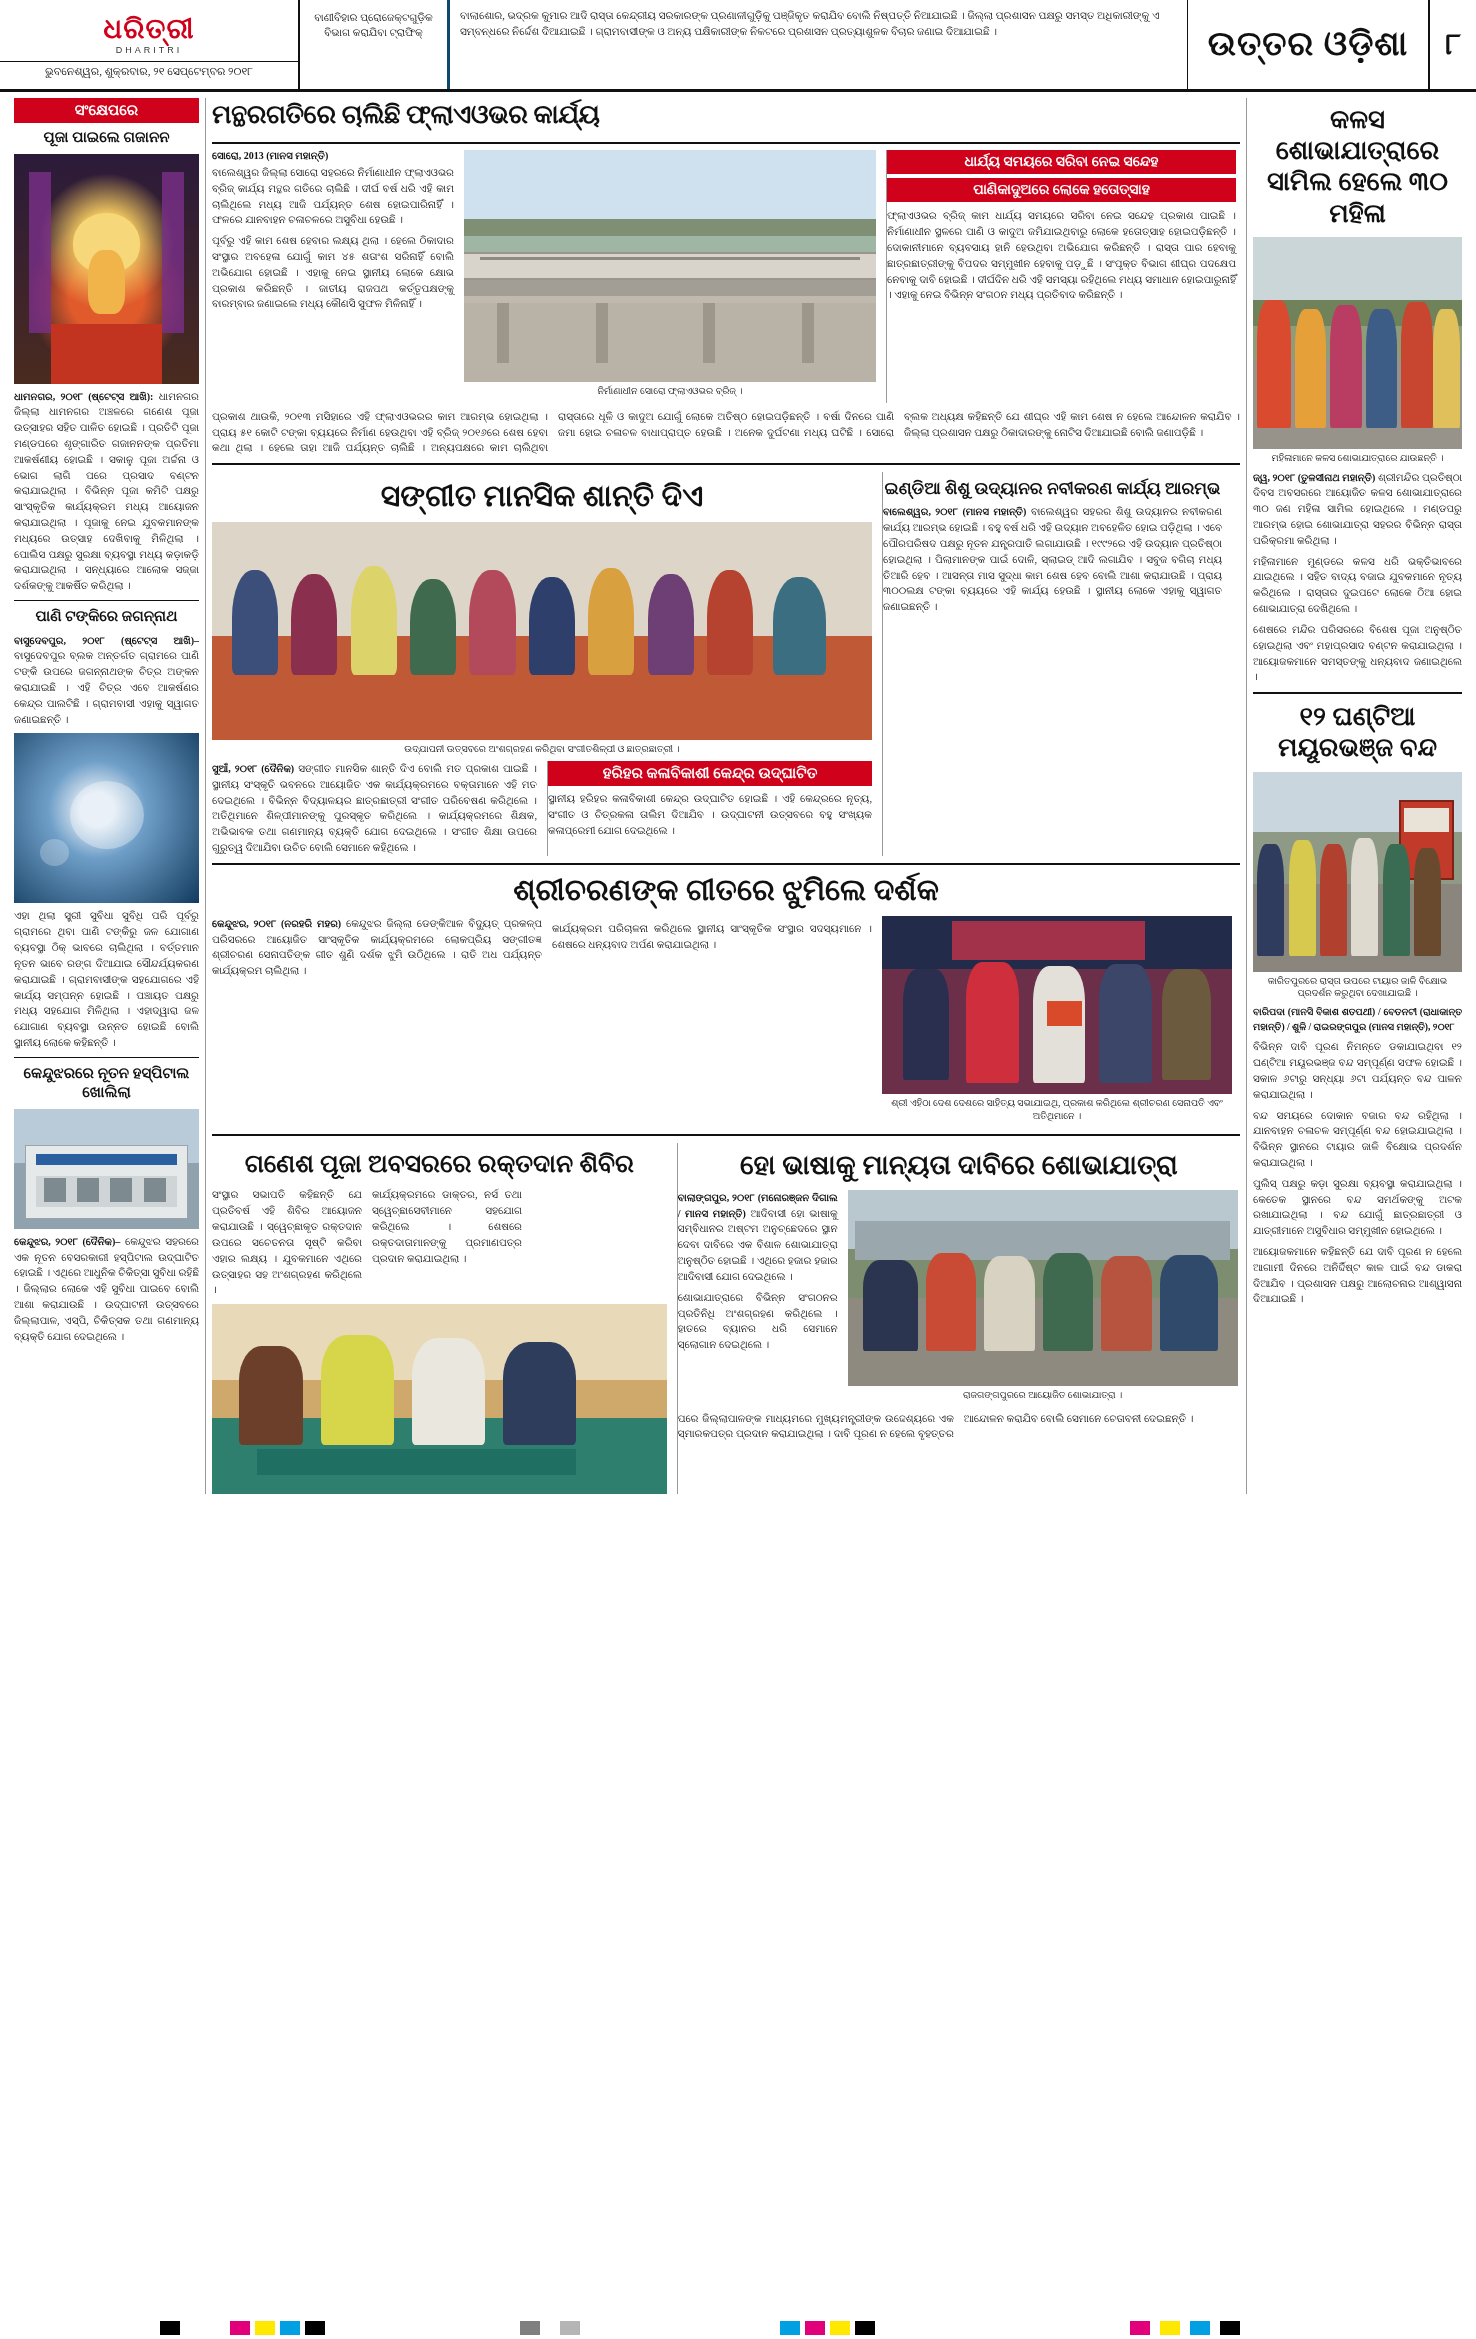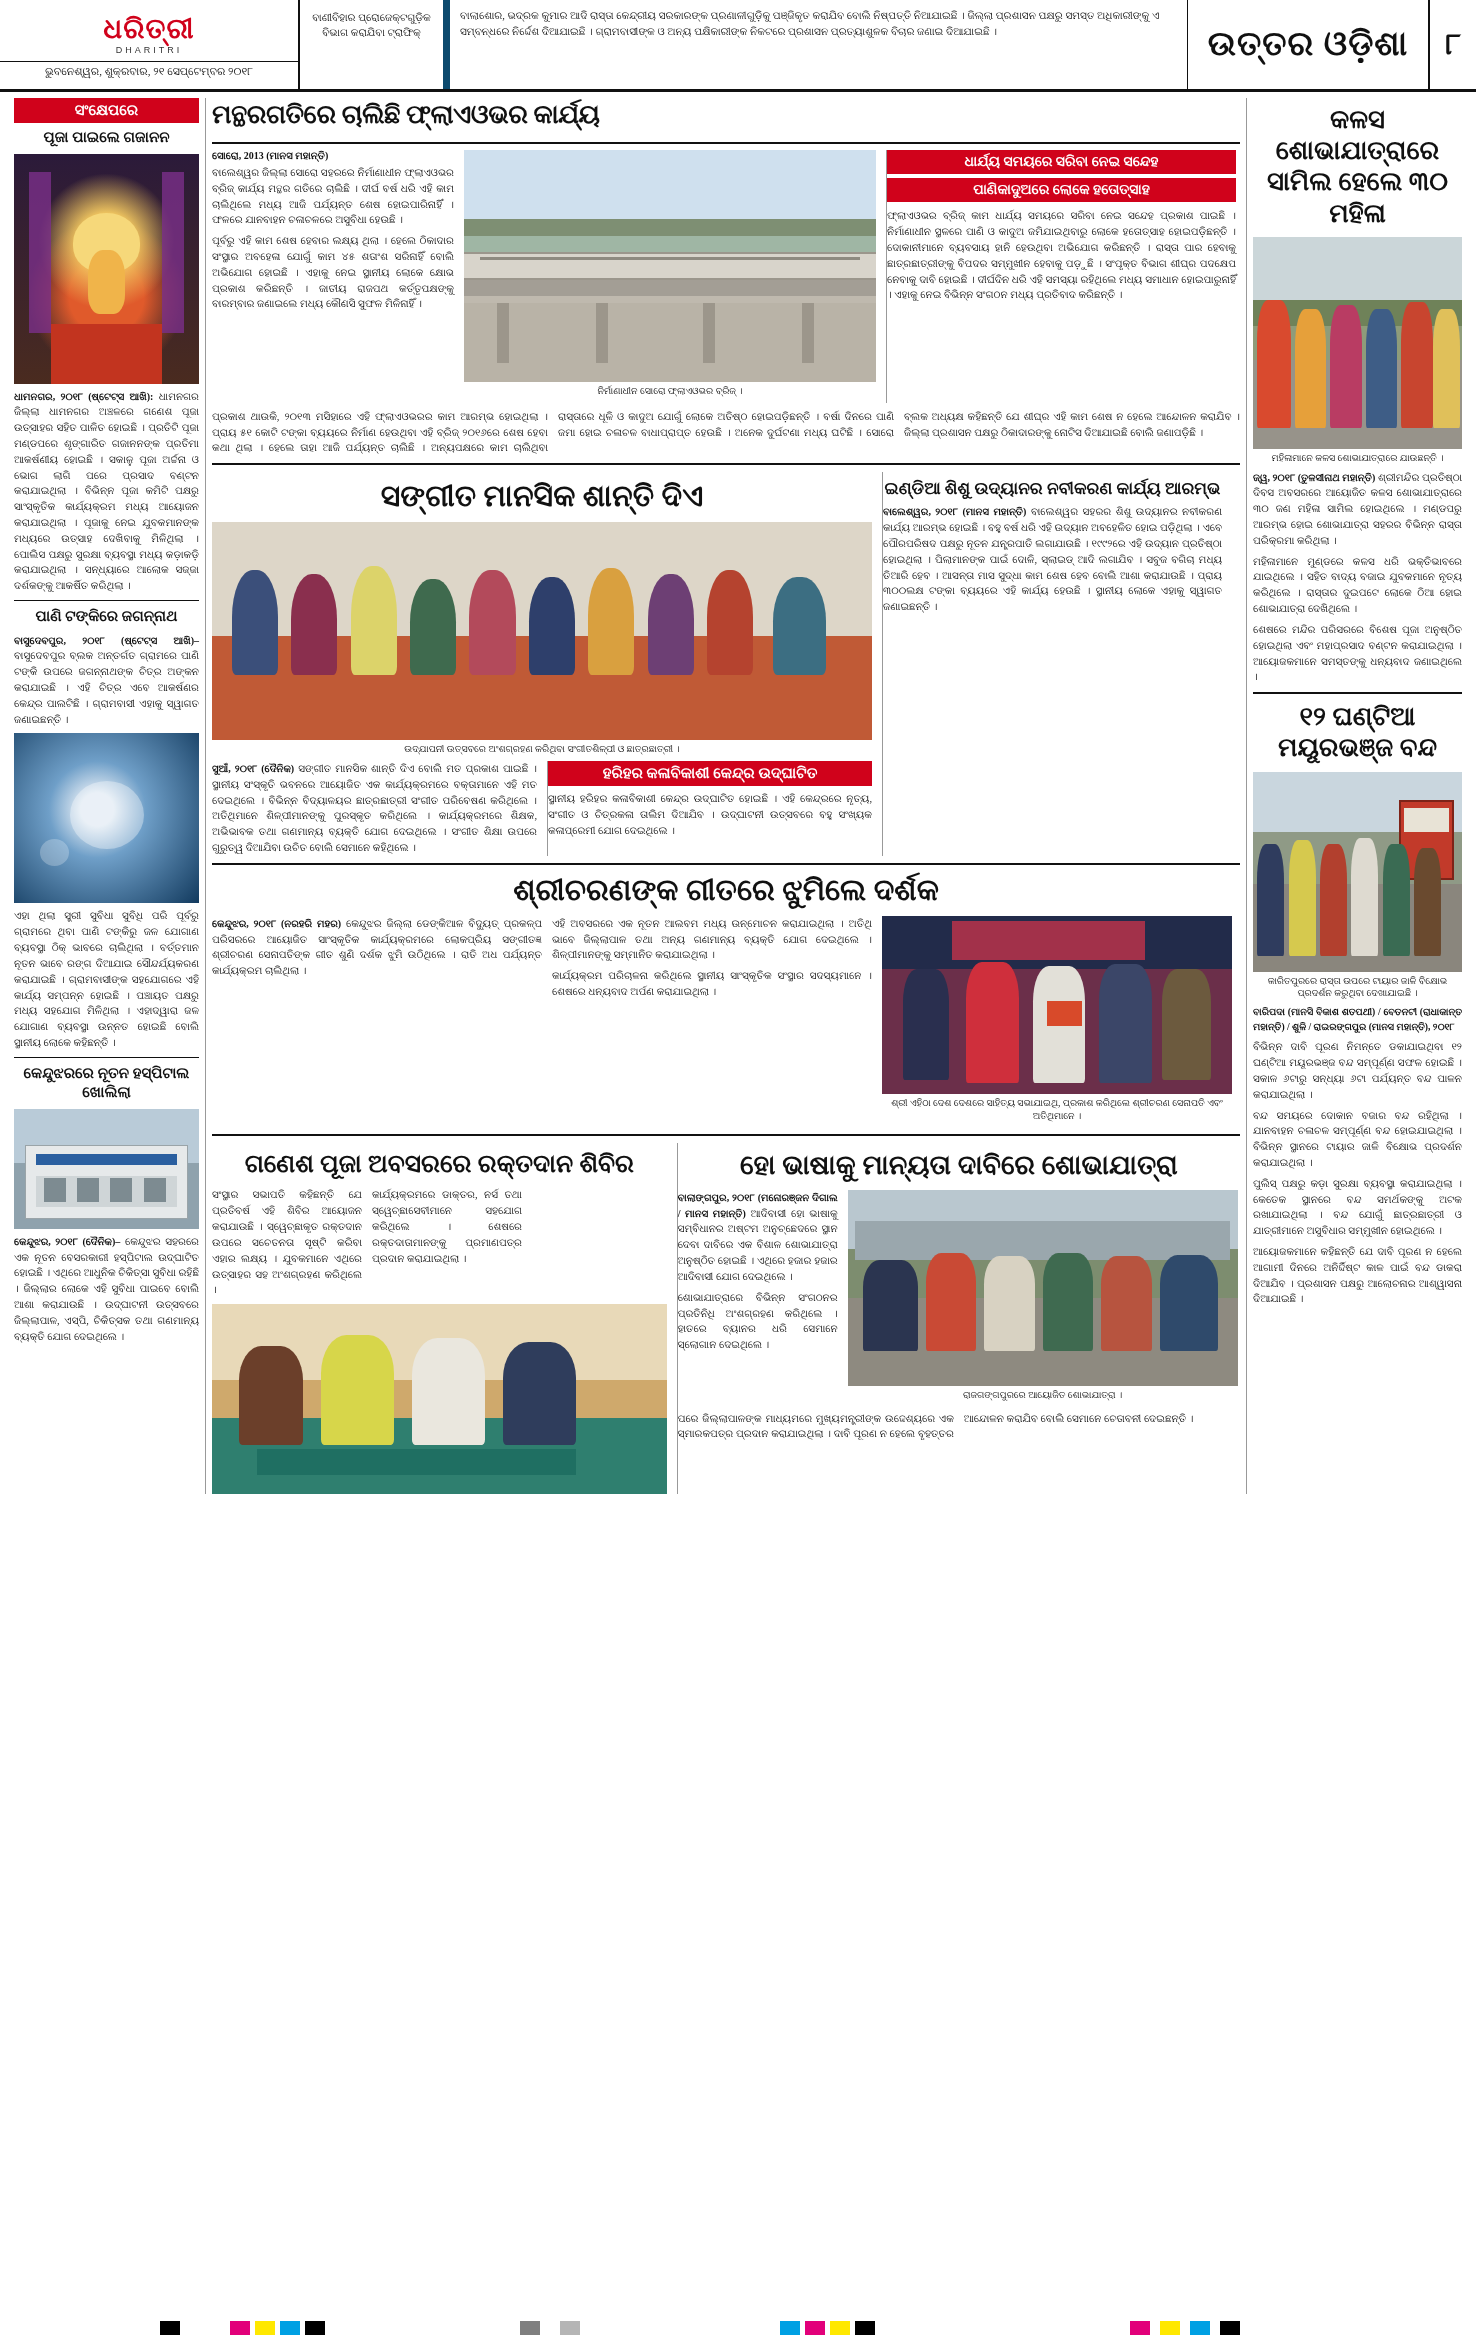--- a/index.html
+++ b/index.html
@@ -50,21 +50,21 @@
     font-size:11px;
     color:#111;
     margin-top:6px;
     border-top:1px solid #111;
     width:100%;
     text-align:center;
     padding-top:3px;
   }
   .mast-col-a {
     width:150px;
-    border-right:7px solid #0c4a6e;
+    border-right:3px solid #0c4a6e;
     font-size:10.5px;
     line-height:1.45;
     padding:10px 6px;
     text-align:center;
   }
   .mast-col-b {
     flex:1;
     font-size:10.5px;
     line-height:1.5;
     padding:8px 10px;
@@ -338,21 +338,20 @@
 
       <div class="mid-head">ଶ୍ରୀଚରଣଙ୍କ ଗୀତରେ ଝୁମିଲେ ଦର୍ଶକ</div>
       <div style="display:flex;gap:10px;">
         <div style="width:330px;">
           <div class="body-text">
             <span class="byline">କେନ୍ଦୁଝର, ୨୦୧୮ (ନରହରି ମହର)</span>
             <span>କେନ୍ଦୁଝର ଜିଲ୍ଲା ଡେଙ୍କିଆଳ ବିଦ୍ୟୁତ୍ ପ୍ରକଳ୍ପ ପରିସରରେ ଆୟୋଜିତ ସାଂସ୍କୃତିକ କାର୍ଯ୍ୟକ୍ରମରେ ଲୋକପ୍ରିୟ ସଙ୍ଗୀତଜ୍ଞ ଶ୍ରୀଚରଣ ସେନାପତିଙ୍କ ଗୀତ ଶୁଣି ଦର୍ଶକ ଝୁମି ଉଠିଥିଲେ । ରାତି ଅଧ ପର୍ଯ୍ୟନ୍ତ କାର୍ଯ୍ୟକ୍ରମ ଚାଲିଥିଲା ।</span>
           </div>
         </div>
         <div style="width:320px;">
-          <div class="body-text">ଏହି ଅବସରରେ ଏକ ନୂତନ ଆଲବମ ମଧ୍ୟ ଉନ୍ମୋଚନ କରାଯାଇଥିଲା । ଅତିଥି ଭାବେ ଜିଲ୍ଲାପାଳ ତଥା ଅନ୍ୟ ଗଣମାନ୍ୟ ବ୍ୟକ୍ତି ଯୋଗ ଦେଇଥିଲେ । ଶିଳ୍ପୀମାନଙ୍କୁ ସମ୍ମାନିତ କରାଯାଇଥିଲା ।</div>
           <div class="body-text" style="margin-top:5px;">କାର୍ଯ୍ୟକ୍ରମ ପରିଚାଳନା କରିଥିଲେ ସ୍ଥାନୀୟ ସାଂସ୍କୃତିକ ସଂସ୍ଥାର ସଦସ୍ୟମାନେ । ଶେଷରେ ଧନ୍ୟବାଦ ଅର୍ପଣ କରାଯାଇଥିଲା ।</div>
         </div>
         <div style="width:350px;">
           <div class="photo" style="height:178px;background:linear-gradient(#1d2a4a 0 30%, #6b2f4a 30% 100%);">
             <div style="position:absolute;left:0;top:0;width:100%;height:30%;background:#222b4a;"></div>
             <div style="position:absolute;left:20%;top:3%;width:55%;height:22%;background:#b8324a;opacity:.85;"></div>
             <div style="position:absolute;left:6%;top:30%;width:13%;height:62%;background:#2a2f4f;border-radius:30% 30% 4% 4%;"></div>
             <div style="position:absolute;left:24%;top:26%;width:15%;height:68%;background:#cf2f3c;border-radius:30% 30% 4% 4%;"></div>
             <div style="position:absolute;left:43%;top:28%;width:15%;height:66%;background:#e2e0d8;border-radius:30% 30% 4% 4%;"></div>
             <div style="position:absolute;left:62%;top:27%;width:15%;height:67%;background:#3b4668;border-radius:30% 30% 4% 4%;"></div>

